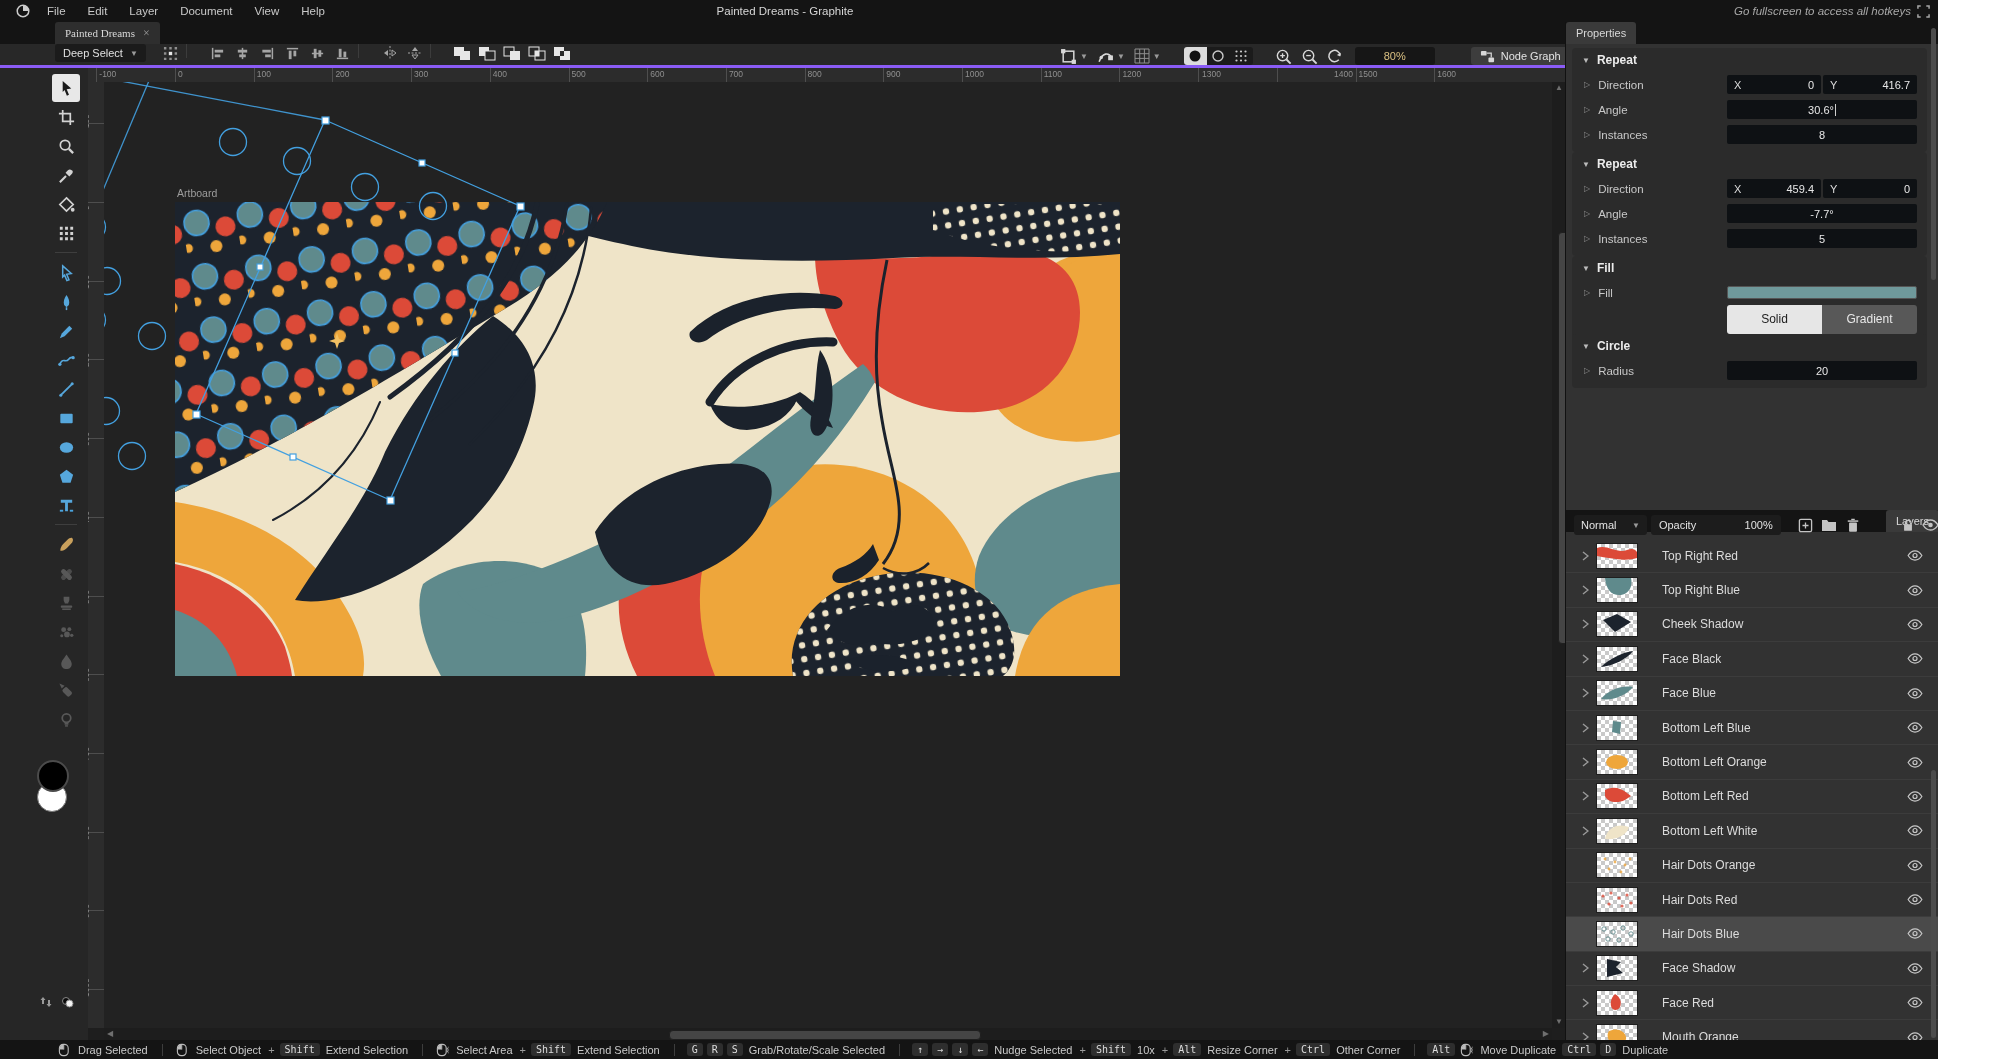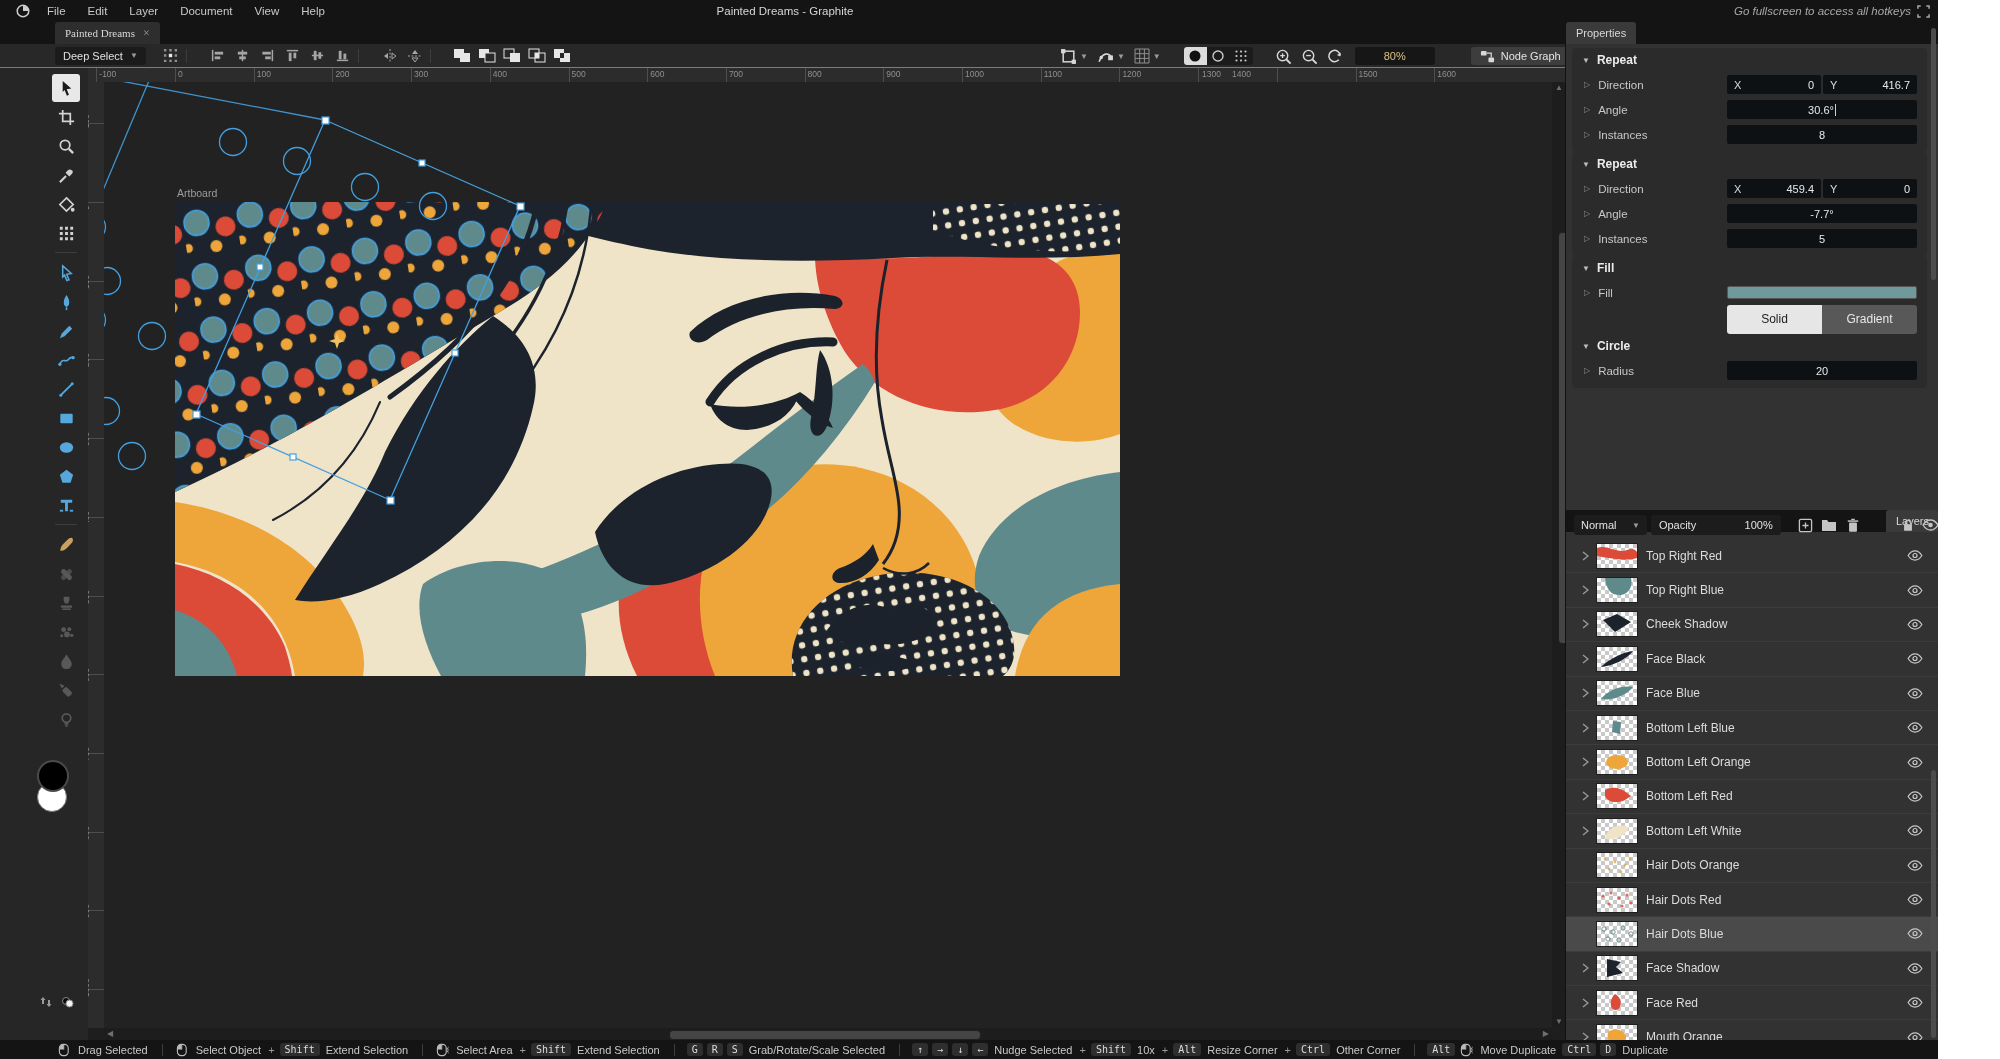--- a/index.html
+++ b/index.html
@@ -18,21 +18,21 @@
   #fs-hint{position:absolute;right:8px;display:flex;align-items:center;gap:6px;color:#a7a7a7;font-style:italic;}
 
   
   .tabstrip{background:#141414;height:22px;display:flex;align-items:flex-end;}
   .tab{background:#2e2e2e;color:#d8d8d8;font-size:11px;height:22px;display:flex;align-items:center;gap:8px;padding:0 10px;border-radius:3px 3px 0 0;}
   #doc-tabstrip{left:0;top:22px;width:1565px;font-family:Liberation Serif, serif;}
   #doc-tabstrip .tab{margin-left:55px;}
   .tab .close{color:#9a9a9a;font-size:12px;cursor:pointer;}
 
   
-  #toolbar{left:0;top:44px;width:1565px;height:24px;background:#282828;display:flex;align-items:center;color:#cfcfcf;border-bottom:1px solid #8b5cf6;box-sizing:border-box;}
+  #toolbar{left:0;top:44px;width:1565px;height:24px;background:#282828;display:flex;align-items:flex-start;color:#cfcfcf;border-bottom:3px solid #8b5cf6;box-sizing:border-box;}
   #toolmode{margin-left:55px;background:#1b1b1b;border-radius:3px;height:18px;display:flex;align-items:center;gap:7px;padding:0 8px;font-size:11px;color:#e0e0e0;}
   .chev{font-size:8px;color:#9a9a9a;}
   .tbgroup{display:flex;align-items:center;gap:7px;margin-left:16px;}
   .tbicon{width:18px;height:18px;display:flex;align-items:center;justify-content:center;color:#a5a5a5;}
   .tbicon.bright{color:#e6e6e6;}
   .tbsep{width:1px;height:14px;background:#3c3c3c;margin:0 6px;}
   #tb-right{position:absolute;left:1060px;top:44px;height:24px;display:flex;align-items:center;}
   .dropbtn{display:flex;align-items:center;gap:3px;margin-right:9px;color:#c2c2c2;}
   #viewseg{display:flex;background:#1b1b1b;border-radius:3px;overflow:hidden;margin:0 22px 0 14px;}
   .segbtn{width:23px;height:18px;display:flex;align-items:center;justify-content:center;}
@@ -104,21 +104,21 @@
   #opacity-field{margin-left:4px;background:#1c1c1c;border-radius:3px;width:132px;height:20px;display:flex;align-items:center;justify-content:space-between;padding:0 8px;box-sizing:border-box;color:#e2e2e2;font-size:11px;}
   .lcicon{width:18px;height:18px;display:flex;align-items:center;justify-content:center;color:#c4c4c4;}
   #layers-list{position:absolute;left:0;top:517px;width:373px;height:501px;overflow:hidden;}
   .layer-row{height:33.4px;display:flex;align-items:center;border-bottom:1px solid #3c3c3c;position:relative;}
   .layer-row.selected{background:#4a4a4a;}
   .lr-chev{width:14px;margin-left:12px;color:#9a9a9a;display:flex;justify-content:center;}
   .thumb{width:40px;height:24px;margin-left:4px;border:1px solid #1f1f1f;
     background-image:conic-gradient(#c9c9c9 0 25%,#ffffff 0 50%,#c9c9c9 0 75%,#ffffff 0);
     background-size:8px 8px;}
   .thumb svg{width:40px;height:24px;}
-  .lr-name{margin-left:8px;color:#dcdcdc;font-size:12px;}
+  .lr-name{margin-left:24px;color:#dcdcdc;font-size:12px;}
   .lr-eye{position:absolute;right:16px;color:#c8c8c8;}
 
   
   #statusbar{left:0;top:1040px;width:1938px;height:19px;background:#141414;display:flex;align-items:center;color:#c9c9c9;font-size:11px;}
   #statusbar .txt{margin:0 4px;white-space:nowrap;}
   #statusbar kbd{font-family:"DejaVu Sans Mono",monospace;font-size:10px;background:#2e2e2e;color:#ddd;border-radius:3px;padding:1px 5px;margin:0 2px;white-space:nowrap;}
   #statusbar .plus{color:#9a9a9a;margin:0 3px;}
   #statusbar .sep{width:1px;height:12px;background:#3d3d3d;margin:0 10px;}
   #statusbar .micon{margin:0 3px;display:flex;}
 </style>
@@ -531,21 +531,21 @@
         <span class="rlab" style="left: 795.3px;">900</span>
         <div class="rtick" style="left: 874px;"></div>
         <span class="rlab" style="left: 874px;">1000</span>
         <div class="rtick" style="left: 952.7px;"></div>
         <span class="rlab" style="left: 952.7px;">1100</span>
         <div class="rtick" style="left: 1031.4px;"></div>
         <span class="rlab" style="left: 1031.4px;">1200</span>
         <div class="rtick" style="left: 1110.1px;"></div>
         <span class="rlab" style="left: 1111px;">1300</span>
         <div class="rtick" style="left: 1188.8px;"></div>
-        <span class="rlab" style="left: 1141px; text-align: right;">1400</span>
+        <span class="rlab" style="left: 1243px; text-align: right;">1400</span>
         <div class="rtick" style="left: 1267.5px;"></div>
         <span class="rlab" style="left: 1267.5px;">1500</span>
         <div class="rtick" style="left: 1346.2px;"></div>
         <span class="rlab" style="left: 1346.2px;">1600</span>
       </div>
   <div id="ruler-left" class="abs">
         <div class="ltick" style="top: 41.3px;"></div>
         <span class="llab" style="top: 39.3px;">-100</span>
         <div class="ltick" style="top: 120px;"></div>
         <span class="llab" style="top: 118px;">0</span>

